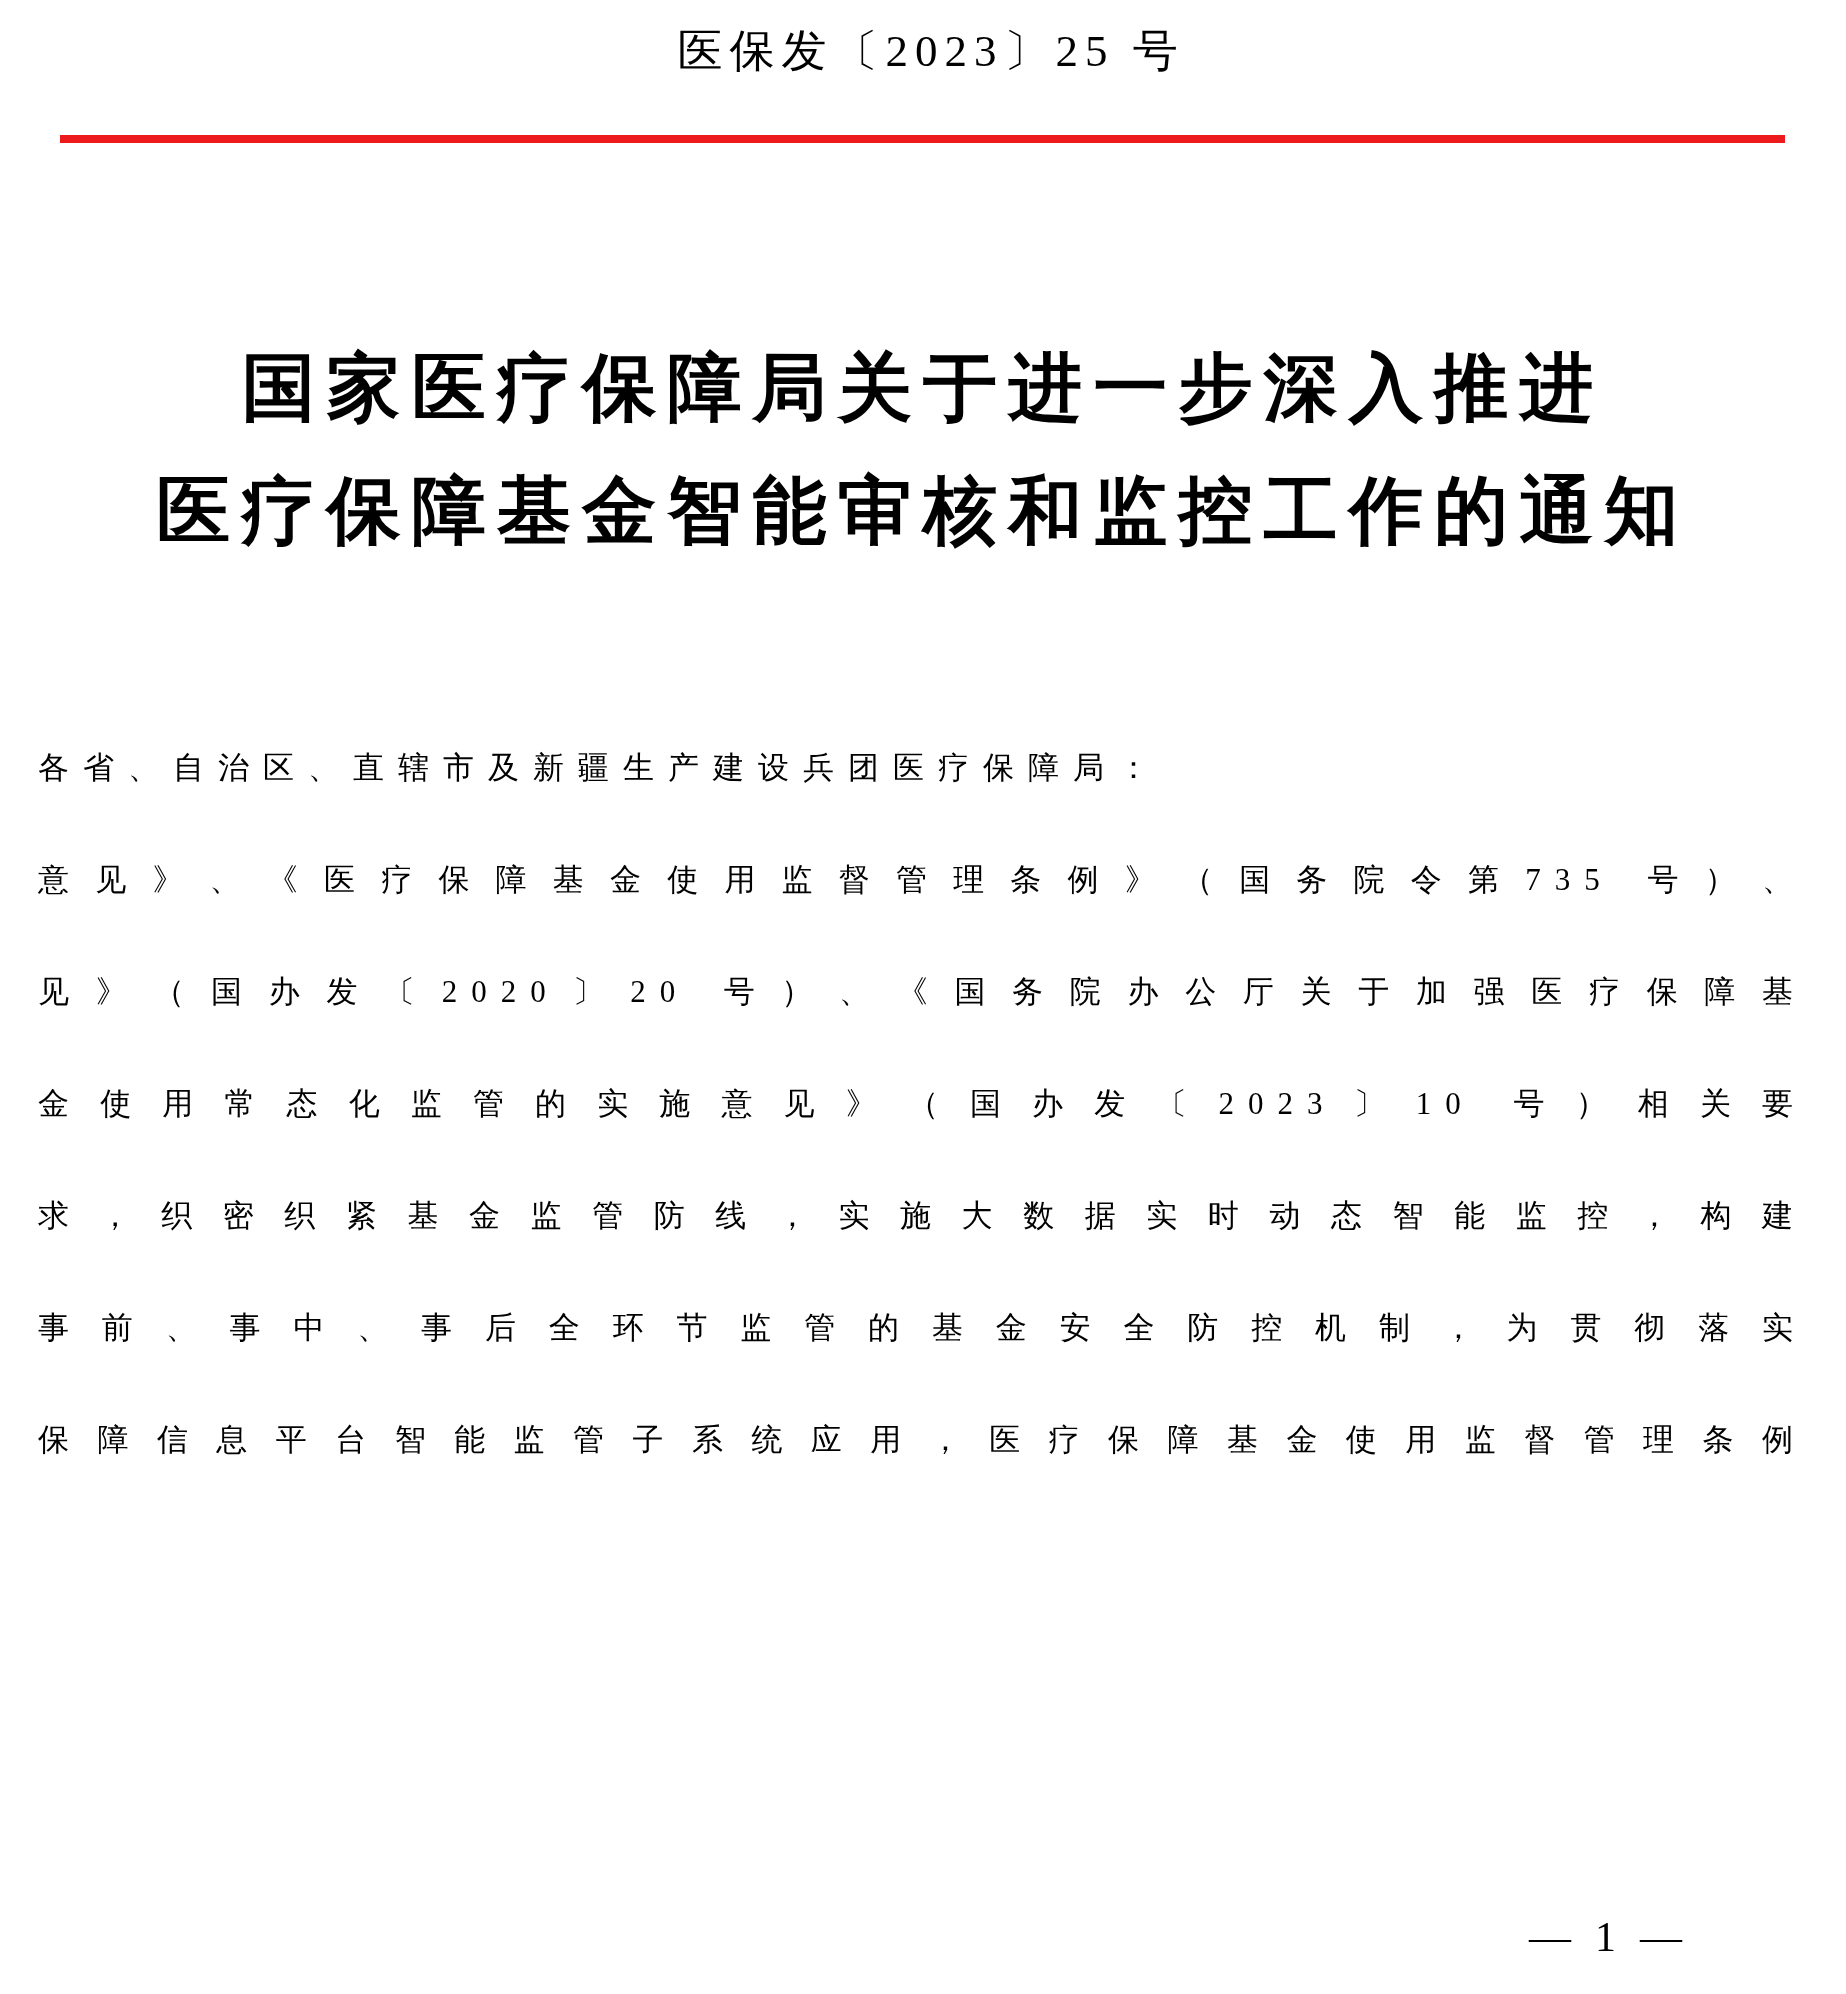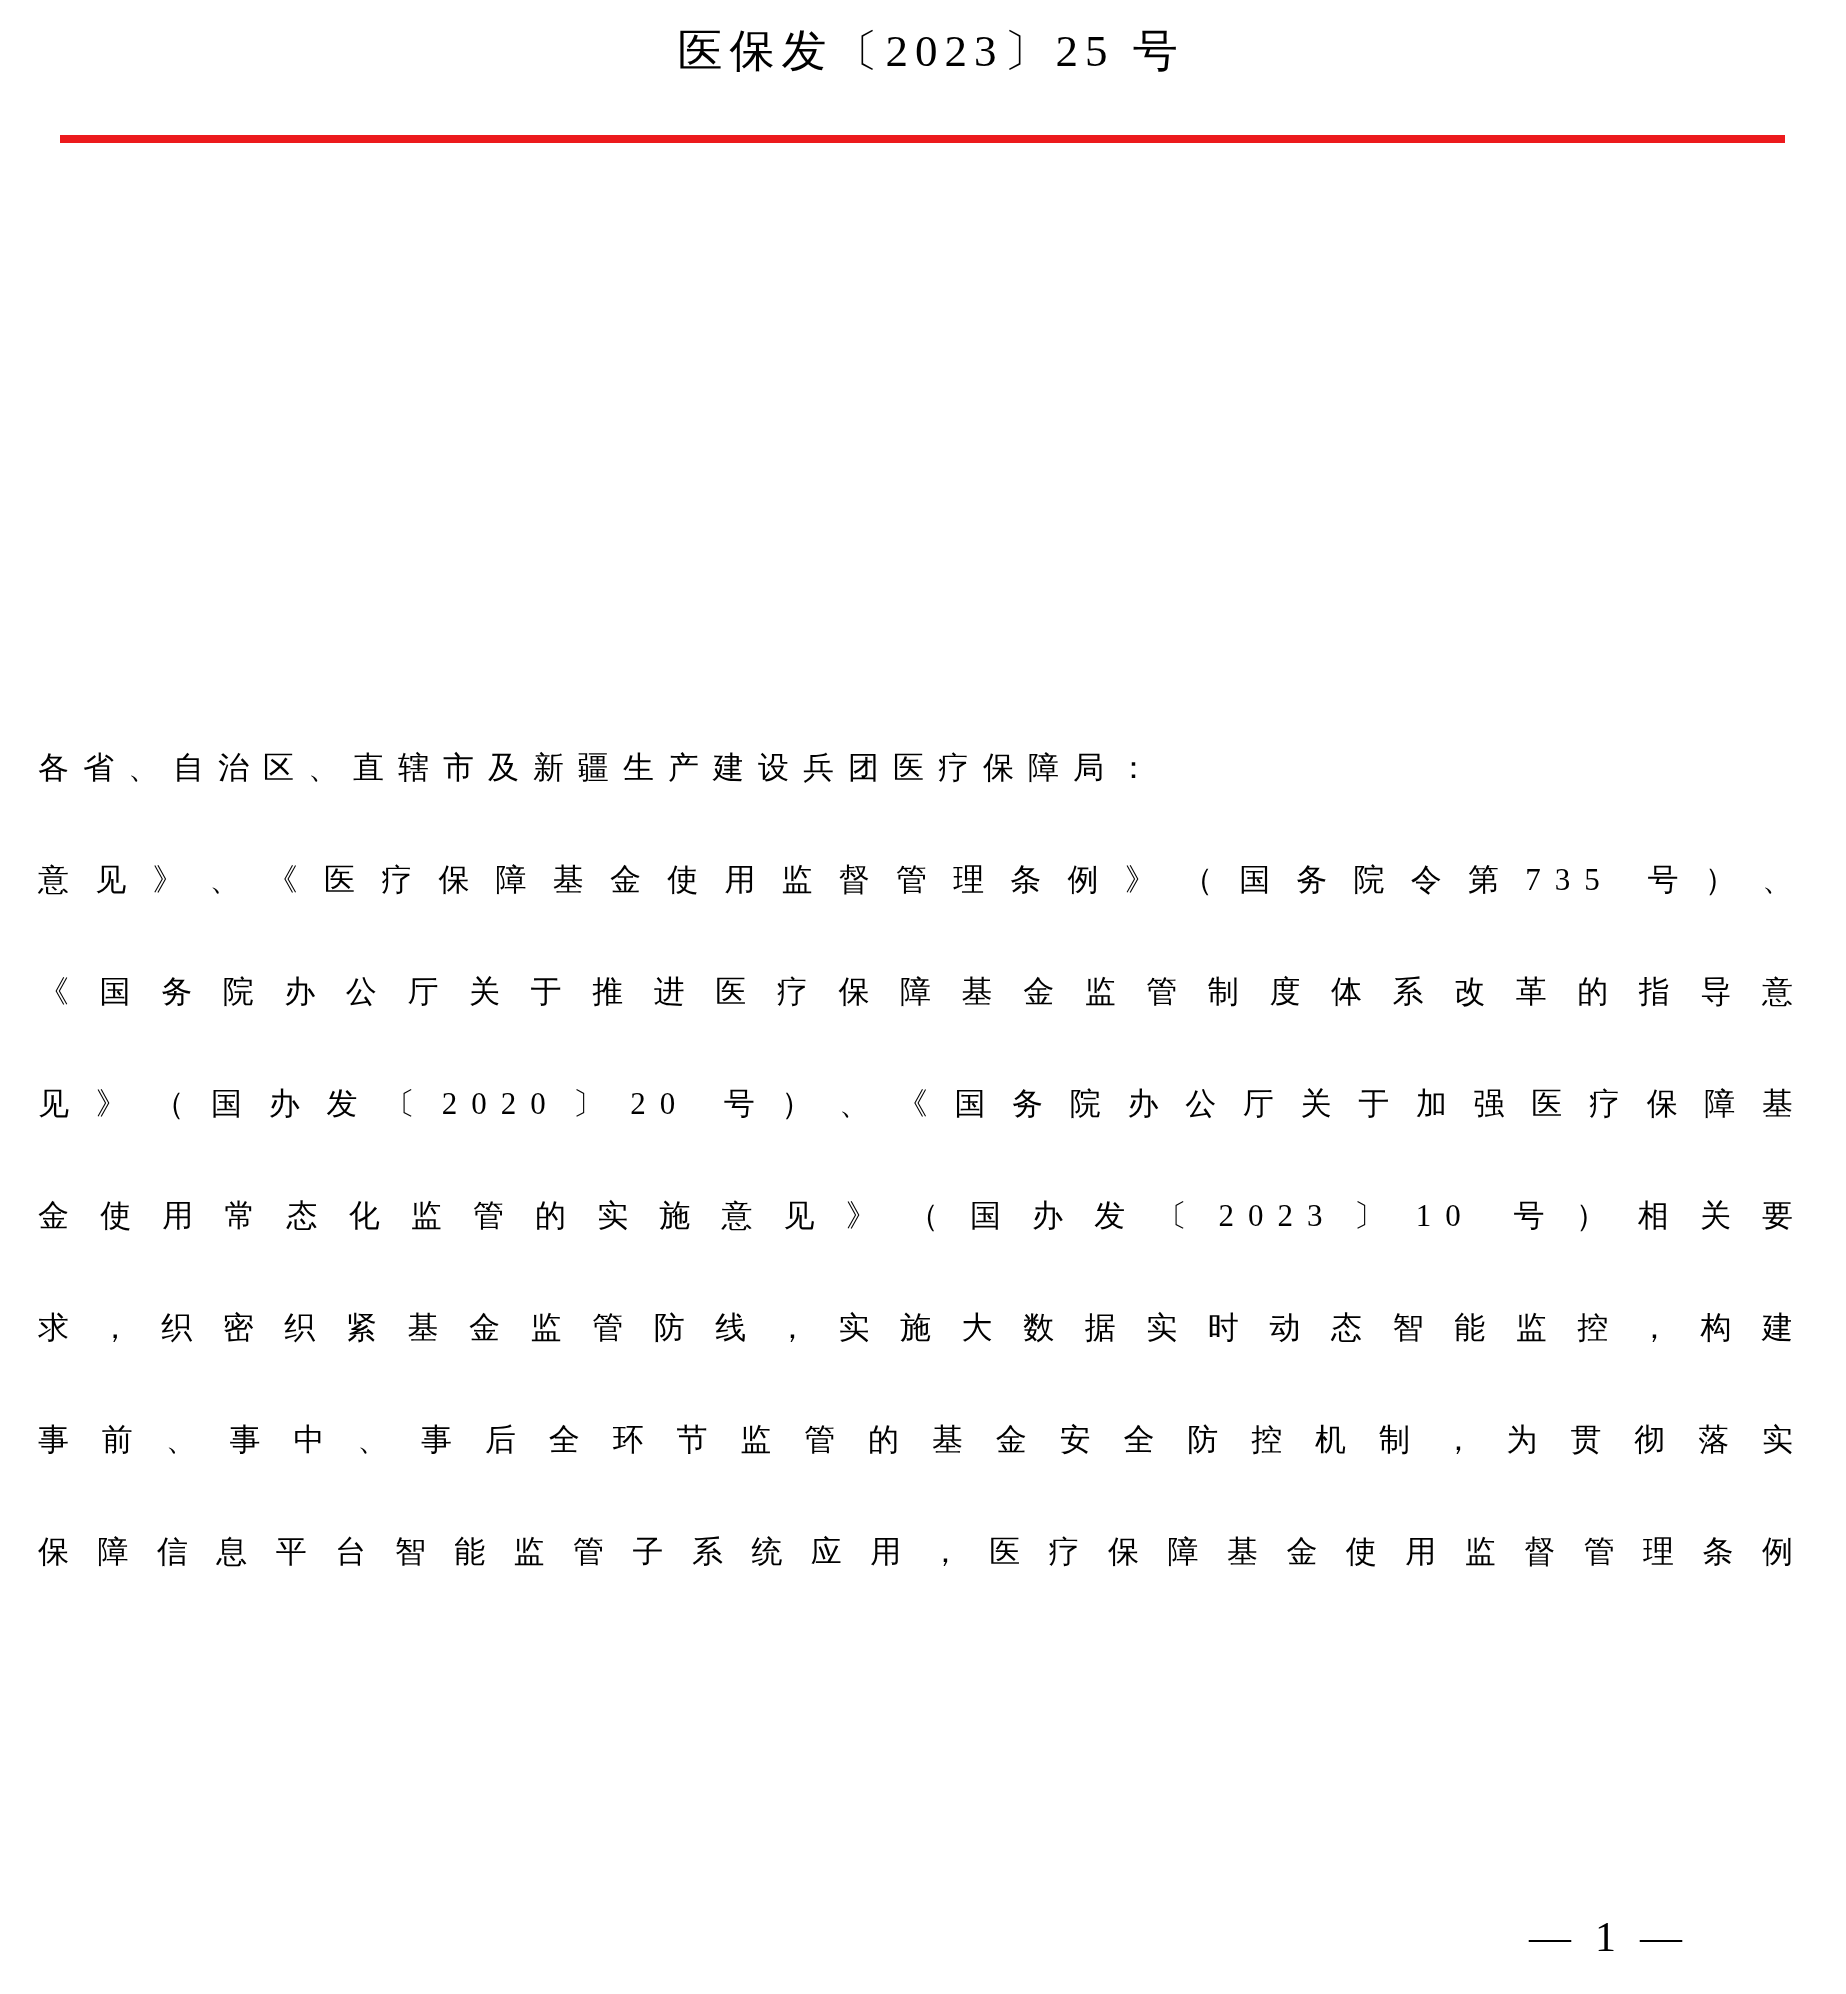--- a/index.html
+++ b/index.html
@@ -79,25 +79,28 @@
 </style>
 </head>
 <body>
 
 <div class="page">
 
   <div class="doc-number">医保发〔2023〕25 号</div>
 
   <div class="red-line"></div>
 
+  <div class="title-block">
+    <div>国家医疗保障局关于进一步深入推进</div>
+    <div>医疗保障基金智能审核和监控工作的通知</div>
+  </div>
 
   <div class="body-block">
     <div class="body-line natural">各省、自治区、直辖市及新疆生产建设兵团医疗保障局：</div>
     <div class="body-line">意见》、《医疗保障基金使用监督管理条例》（国务院令第735 号）、</div>
-    <div class="body-line">《国务院办公厅关于推进医疗保障基金监管制度体系改革的指导意</div>
     <div class="body-line">见》（国办发〔2020〕20 号）、《国务院办公厅关于加强医疗保障基</div>
     <div class="body-line">金使用常态化监管的实施意见》（国办发〔2023〕10 号）相关要</div>
     <div class="body-line">求，织密织紧基金监管防线，实施大数据实时动态智能监控，构建</div>
     <div class="body-line">事前、事中、事后全环节监管的基金安全防控机制，为贯彻落实</div>
     <div class="body-line">保障信息平台智能监管子系统应用，医疗保障基金使用监督管理条例</div>
   </div>
 
   <div class="footer">
     <span class="dash">—</span><span>1</span><span class="dash">—</span>
   </div>

